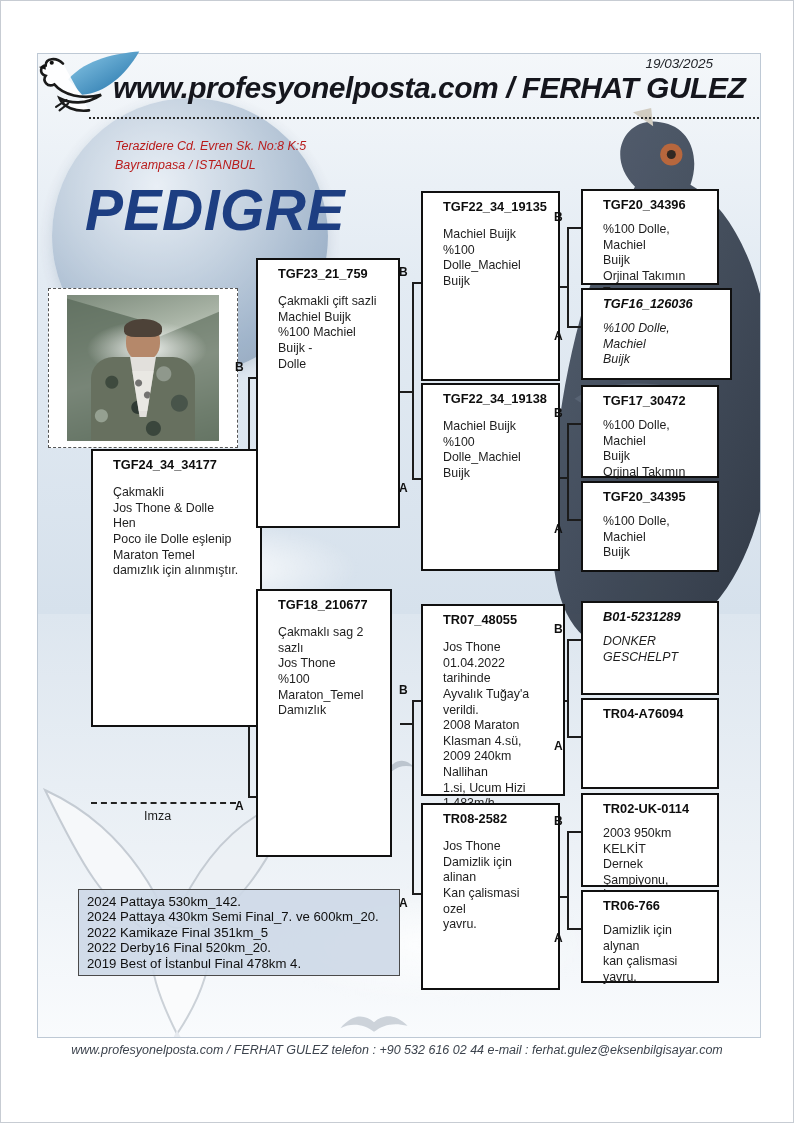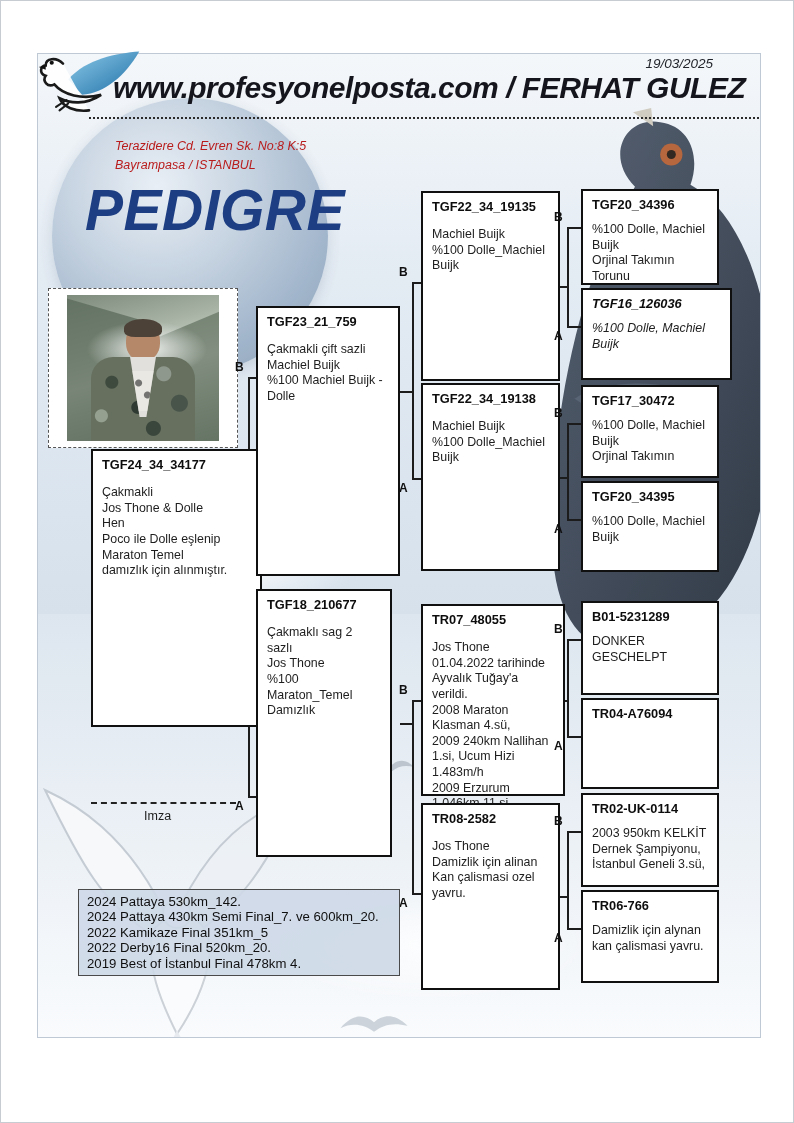--- a/index.html
+++ b/index.html
@@ -62,21 +62,21 @@
         radial-gradient(circle at 60% 85%,#3a463c 0 7px,transparent 8px),
         #67705f;}
   .shirt{position:absolute;left:59px;top:62px;width:34px;height:60px;
       background:#f2f0ec;clip-path:polygon(12% 0,88% 0,60% 100%,40% 100%);
       box-shadow:inset 0 0 0 30px rgba(40,40,40,.08);}
   .shirt::after{content:"";position:absolute;inset:14px 6px 6px 6px;
       background:radial-gradient(circle at 30% 30%,#2b2b2b 0 3px,transparent 4px),
                  radial-gradient(circle at 70% 60%,#2b2b2b 0 3px,transparent 4px),#efedE8;opacity:.6;}
   
   .pbox{position:absolute;background:#fff;border:2px solid #101010;box-sizing:border-box;
-      padding:6px 9px;z-index:4;}
+      padding:6px 20px;z-index:4;}
   .pid{font-weight:bold;font-size:12.8px;color:#0d0d0d;margin:0 0 13px 0;}
   .ptext{font-size:12.4px;line-height:1.26;color:#1e1e1e;white-space:pre-line;margin:0;}
   .ggp .pid{margin-bottom:10px;}
   
   .cl{position:absolute;z-index:3;}
   .cl.h{border-top:2px solid #1c1c1c;height:0;}
   .cl.v{border-left:2px solid #1c1c1c;width:0;}
   .clabel{position:absolute;z-index:4;font-weight:bold;font-size:12px;color:#101010;}
   
   .sig-line{position:absolute;left:90px;top:801px;width:145px;height:0;
@@ -179,21 +179,21 @@
   <div class="pbox" style="left:90px;top:448px;width:171px;height:278px;">
     <p class="pid">TGF24_34_34177</p>
     <p class="ptext">Çakmakli
 Jos Thone &amp; Dolle
 Hen
 Poco ile Dolle eşlenip
 Maraton Temel
 damızlık için alınmıştır.</p>
   </div>
 
-  <div class="pbox" style="left:255px;top:257px;width:144px;height:270px;margin-top:48px;">
+  <div class="pbox" style="left:255px;top:257px;width:144px;height:270px;">
     <p class="pid">TGF23_21_759</p>
     <p class="ptext">Çakmakli çift sazli
 Machiel Buijk
 %100 Machiel Buijk -
 Dolle</p>
   </div>
   <div class="pbox" style="left:255px;top:588px;width:136px;height:268px;">
     <p class="pid">TGF18_210677</p>
     <p class="ptext">Çakmaklı sag 2 sazlı
 Jos Thone
@@ -249,21 +249,21 @@
     <p class="pid">TGF17_30472</p>
     <p class="ptext">%100 Dolle, Machiel
 Buijk
 Orjinal Takımın</p>
   </div>
   <div class="pbox ggp" style="left:580px;top:480px;width:138px;height:91px;">
     <p class="pid">TGF20_34395</p>
     <p class="ptext">%100 Dolle, Machiel
 Buijk</p>
   </div>
-  <div class="pbox ggp" style="left:580px;top:600px;width:138px;height:94px;">
+  <div class="pbox ggp" style="left:580px;top:600px;width:138px;height:94px;font-style:italic;">
     <p class="pid">B01-5231289</p>
     <p class="ptext">DONKER GESCHELPT</p>
   </div>
   <div class="pbox ggp" style="left:580px;top:697px;width:138px;height:91px;">
     <p class="pid">TR04-A76094</p>
   </div>
   <div class="pbox ggp" style="left:580px;top:792px;width:138px;height:94px;">
     <p class="pid">TR02-UK-0114</p>
     <p class="ptext">2003 950km KELKİT
 Dernek Şampiyonu,
@@ -328,14 +328,15 @@
   <div class="sig-label">Imza</div>
 
   <div class="results">
     <div>2024 Pattaya 530km_142.</div>
     <div>2024 Pattaya 430km Semi Final_7. ve 600km_20.</div>
     <div>2022 Kamikaze Final 351km_5</div>
     <div>2022 Derby16 Final 520km_20.</div>
     <div>2019 Best of İstanbul Final 478km 4.</div>
   </div>
 
+  <div class="footer">www.profesyonelposta.com / FERHAT GULEZ  telefon : +90 532 616 02 44   e-mail : ferhat.gulez@eksenbilgisayar.com</div>
 
 </div>
 
 </body></html>

